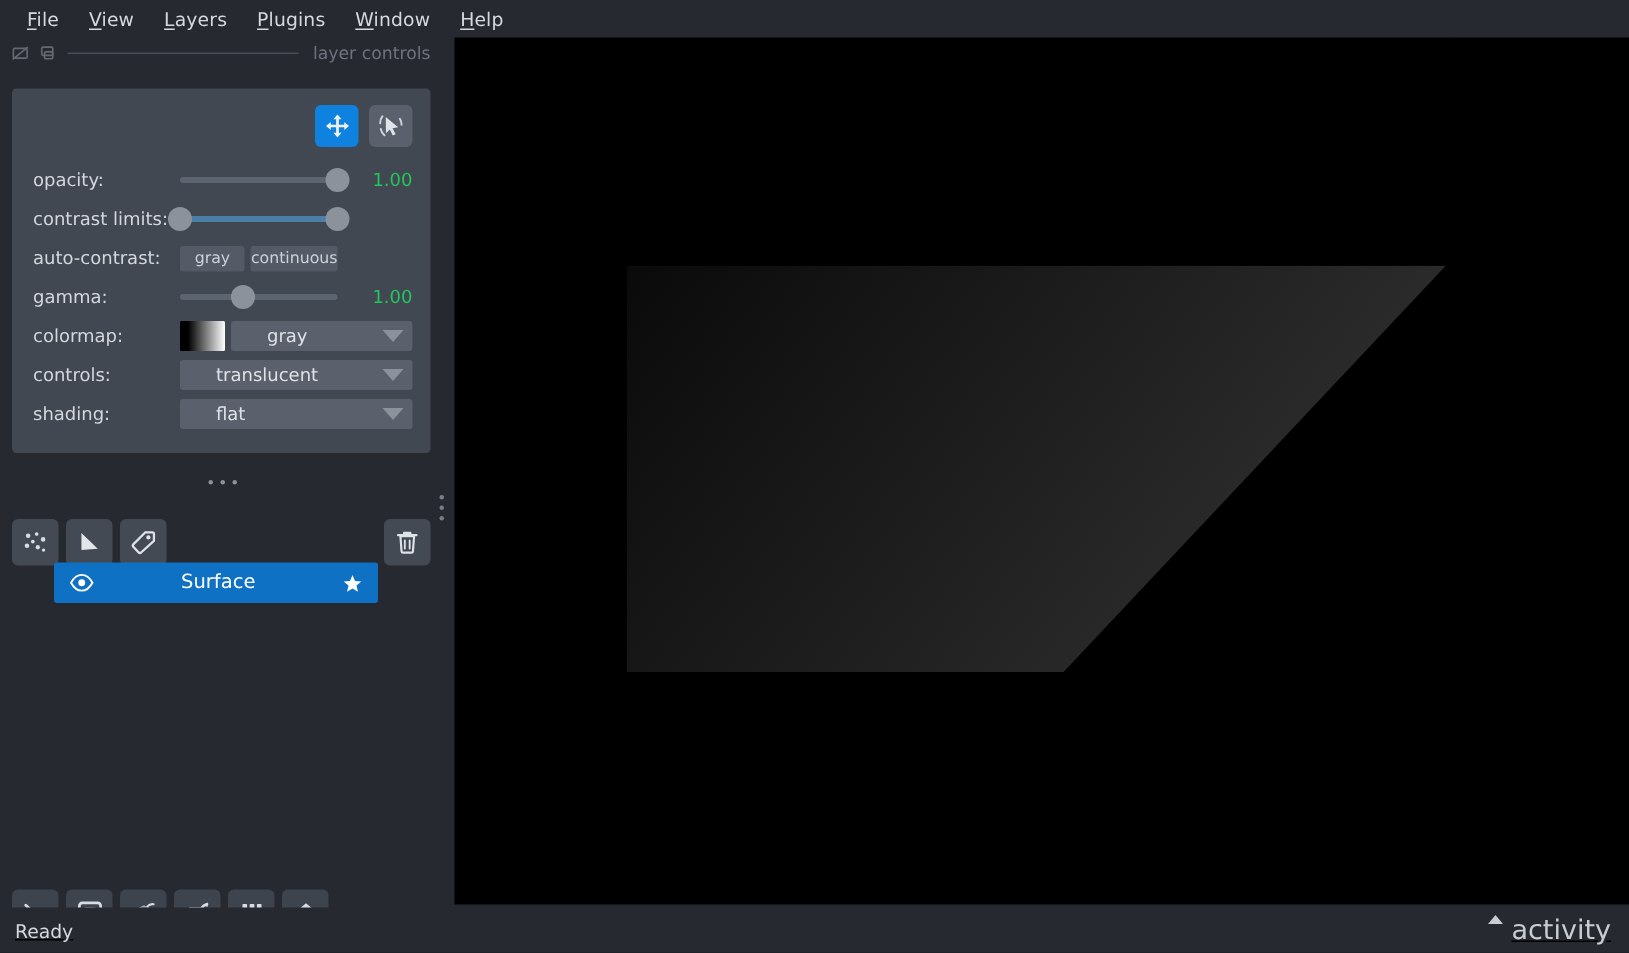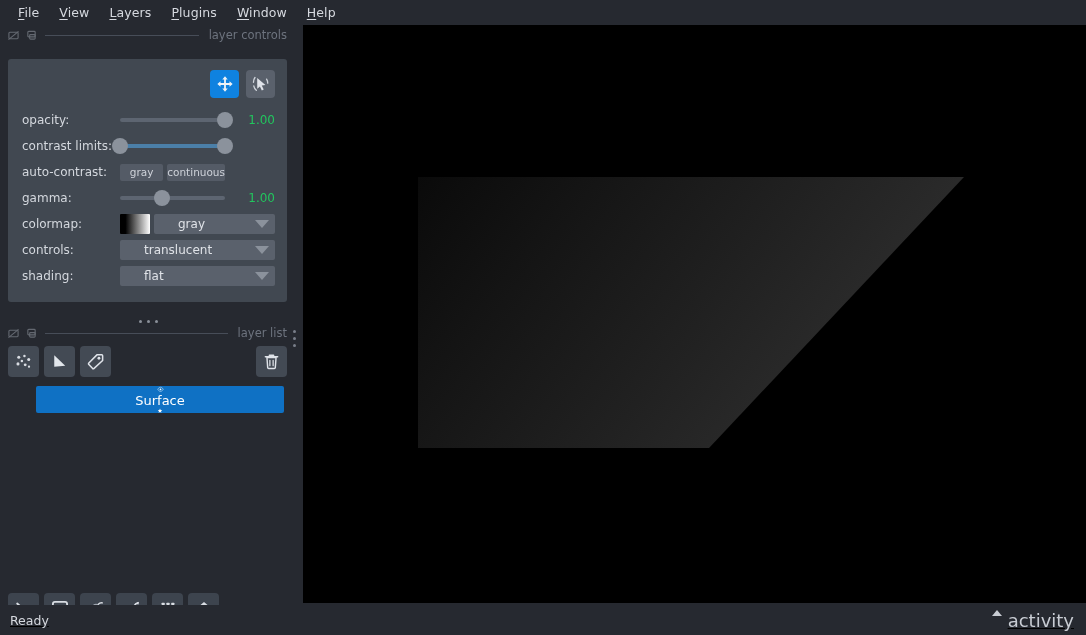--- a/index.html
+++ b/index.html
@@ -121,24 +121,23 @@
     position: absolute; left: 8px; top: 321px; width: 279px; height: 32px;
     display: flex; align-items: center; gap: 5px;
   }
   .ll-btn {
     width: 31px; height: 31px; background: #434a54; border-radius: 4px;
     display: flex; align-items: center; justify-content: center;
   }
   .ll-btn.trash { margin-left: auto; }
 
   .layer-row {
-    position: absolute; left: 36px; top: 362px; width: 248px; height: 27px;
+    position: absolute; left: 36px; top: 351px; width: 216px; height: 27px;
     background: #0f71c4; border-radius: 2px; display: flex; align-items: center;
     padding: 0 10px;
-    flex-direction: column;
   }
   .layer-name {
     flex: 1; text-align: center; font-size: 13px; color: #ffffff;
   }
 
   
   .bottom-tools {
     position: absolute; left: 8px; top: 569px; display: flex; gap: 5px;
   }
   .bt {
@@ -306,36 +305,20 @@
 
       </div>
     </div>
 
     <div class="splitter-dots">
       <i></i>
         <i></i>
         <i></i>
     </div>
 
-    <div class="ll-header">
-      <div class="dock-header">
-        <div class="hdr-icons">
-          <svg class="dock-ico" viewBox="0 0 12 12">
-            <rect x="1" y="2.5" width="10" height="7" rx="1" fill="none" stroke="#8a9099" stroke-width="1.2"></rect>
-            <line x1="0.5" y1="10.5" x2="11.5" y2="1.5" stroke="#8a9099" stroke-width="1.2"></line>
-          </svg>
-          <svg class="dock-ico" viewBox="0 0 12 12">
-            <rect x="2" y="1.5" width="8" height="6" rx="1" fill="none" stroke="#8a9099" stroke-width="1.2"></rect>
-            <rect x="4" y="5" width="6" height="5" rx="1" fill="none" stroke="#8a9099" stroke-width="1.2"></rect>
-          </svg>
-        </div>
-        <div class="dock-line"></div>
-        <div class="dock-title">layer list</div>
-      </div>
-    </div>
 
     <div class="vdots">
         <i></i>
         <i></i>
         <i></i>
       </div>
 
     <div class="ll-buttons">
       <div class="ll-btn">
         <svg width="19" height="19" viewBox="0 0 20 20">

